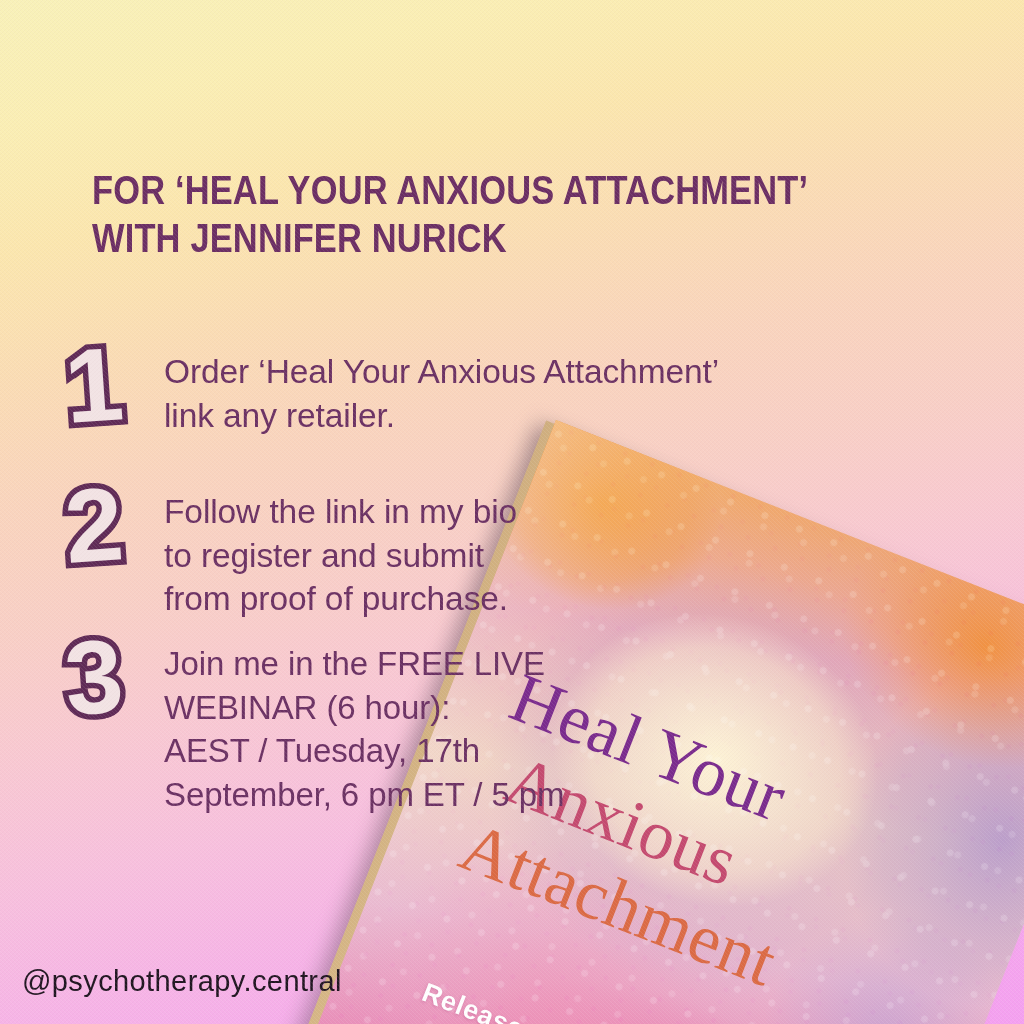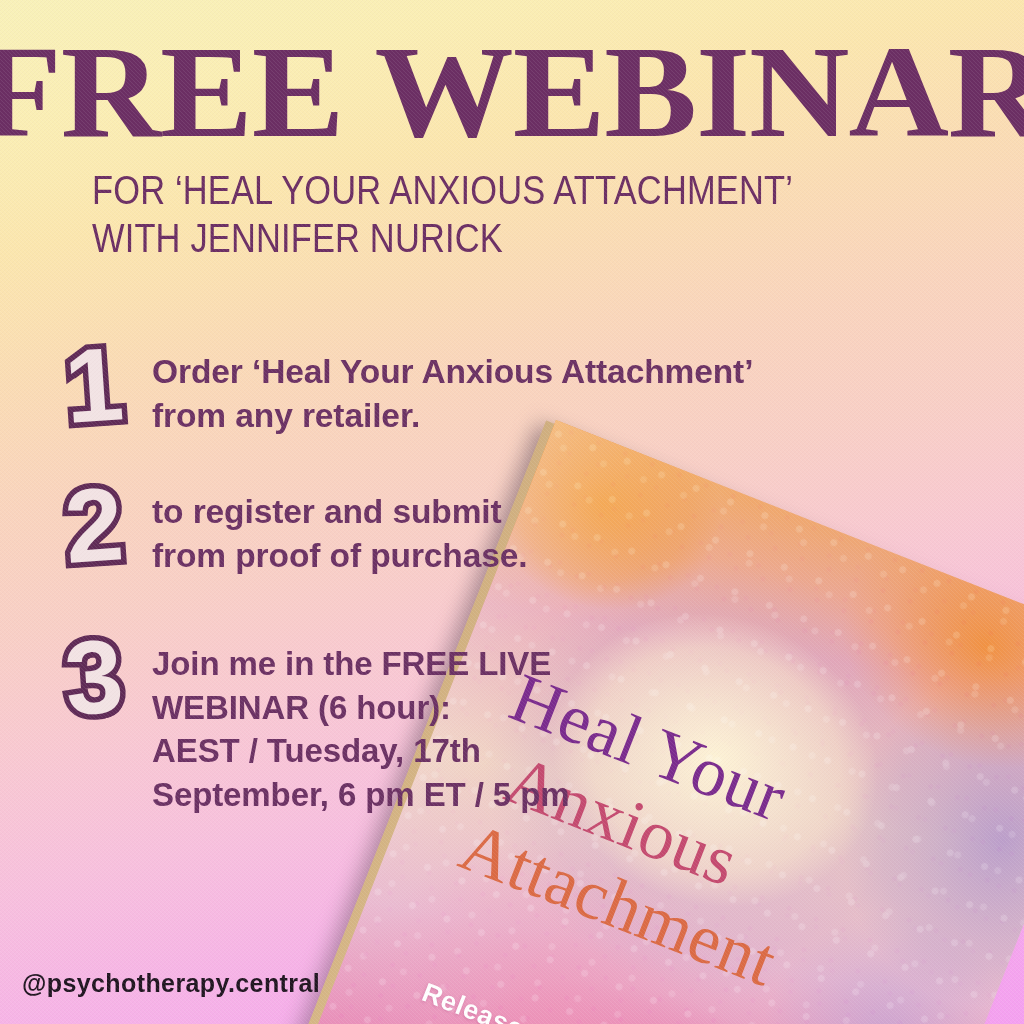--- a/index.html
+++ b/index.html
@@ -141,21 +141,21 @@
   #headline span {
     display:inline-block;
     transform:scaleX(1.18) scaleY(1.12);
     transform-origin:center top;
   }
 
   #subhead {
     position:absolute;
     left:92px; top:166px;
     color:#6b2e63;
-    font-weight:normal;
+    font-weight:bold;
     font-size:41px;
     line-height:1.18;
     letter-spacing:.2px;
   }
   #subhead span { display:block; transform:scaleX(.84); transform-origin:left center; }
 
   .step {
     position:absolute;
     display:flex;
     align-items:flex-start;
@@ -169,39 +169,40 @@
     -webkit-text-stroke:11px #5f2a56;
     paint-order:stroke fill;
     width:116px;
     flex:0 0 116px;
     text-align:center;
     transform:rotate(-4deg);
     text-shadow:3px 5px 0 #5f2a56;
   }
   .step-body {
     color:#6b3163;
-    font-weight:bold;
+    font-weight:normal;
     font-size:33.5px;
     line-height:1.30;
     letter-spacing:-.1px;
     padding-top:12px;
+    margin-left:12px;
   }
   .step-body span { display:block; }
 
   #step1 { left:36px; top:338px; }
   #step2 { left:36px; top:478px; }
   #step3 { left:36px; top:630px; }
   #step3 .step-body { font-size:33px; line-height:1.32; }
 
   #handle {
     position:absolute;
     left:22px; bottom:26px;
     color:#1f1520;
-    font-size:25px;
-    font-weight:700;
+    font-size:29px;
+    font-weight:400;
     letter-spacing:.4px;
   }
 </style>
 </head>
 <body>
 
 <div id="poster">
 
   <div id="book-wrap">
     <div id="book-shadow"></div>
@@ -217,40 +218,38 @@
       <div id="book-bullets">
         <span class="b1">Release Past Traum</span>
         <span class="b2">tivate Secure Relatio</span>
 
       </div>
     </div>
   </div>
 
   <div id="content">
 
-    <div id="headline">
-      <span>FREE WEBINAR</span>
-    </div>
 
     <div id="subhead">
       <span>FOR ‘HEAL YOUR ANXIOUS ATTACHMENT’</span>
       <span>WITH JENNIFER NURICK</span>
     </div>
 
     <div class="step" id="step1">
       <div class="step-num">1</div>
       <div class="step-body">
         <span>Order ‘Heal Your Anxious Attachment’</span>
-        <span>from any retailer.</span>
+        <span>link any retailer.</span>
       </div>
     </div>
 
     <div class="step" id="step2">
       <div class="step-num">2</div>
       <div class="step-body">
+        <span>Follow the link in my bio</span>
         <span>to register and submit</span>
         <span>from proof of purchase.</span>
       </div>
     </div>
 
     <div class="step" id="step3">
       <div class="step-num">3</div>
       <div class="step-body">
         <span>Join me in the FREE LIVE</span>
         <span>WEBINAR (6 hour):</span>

